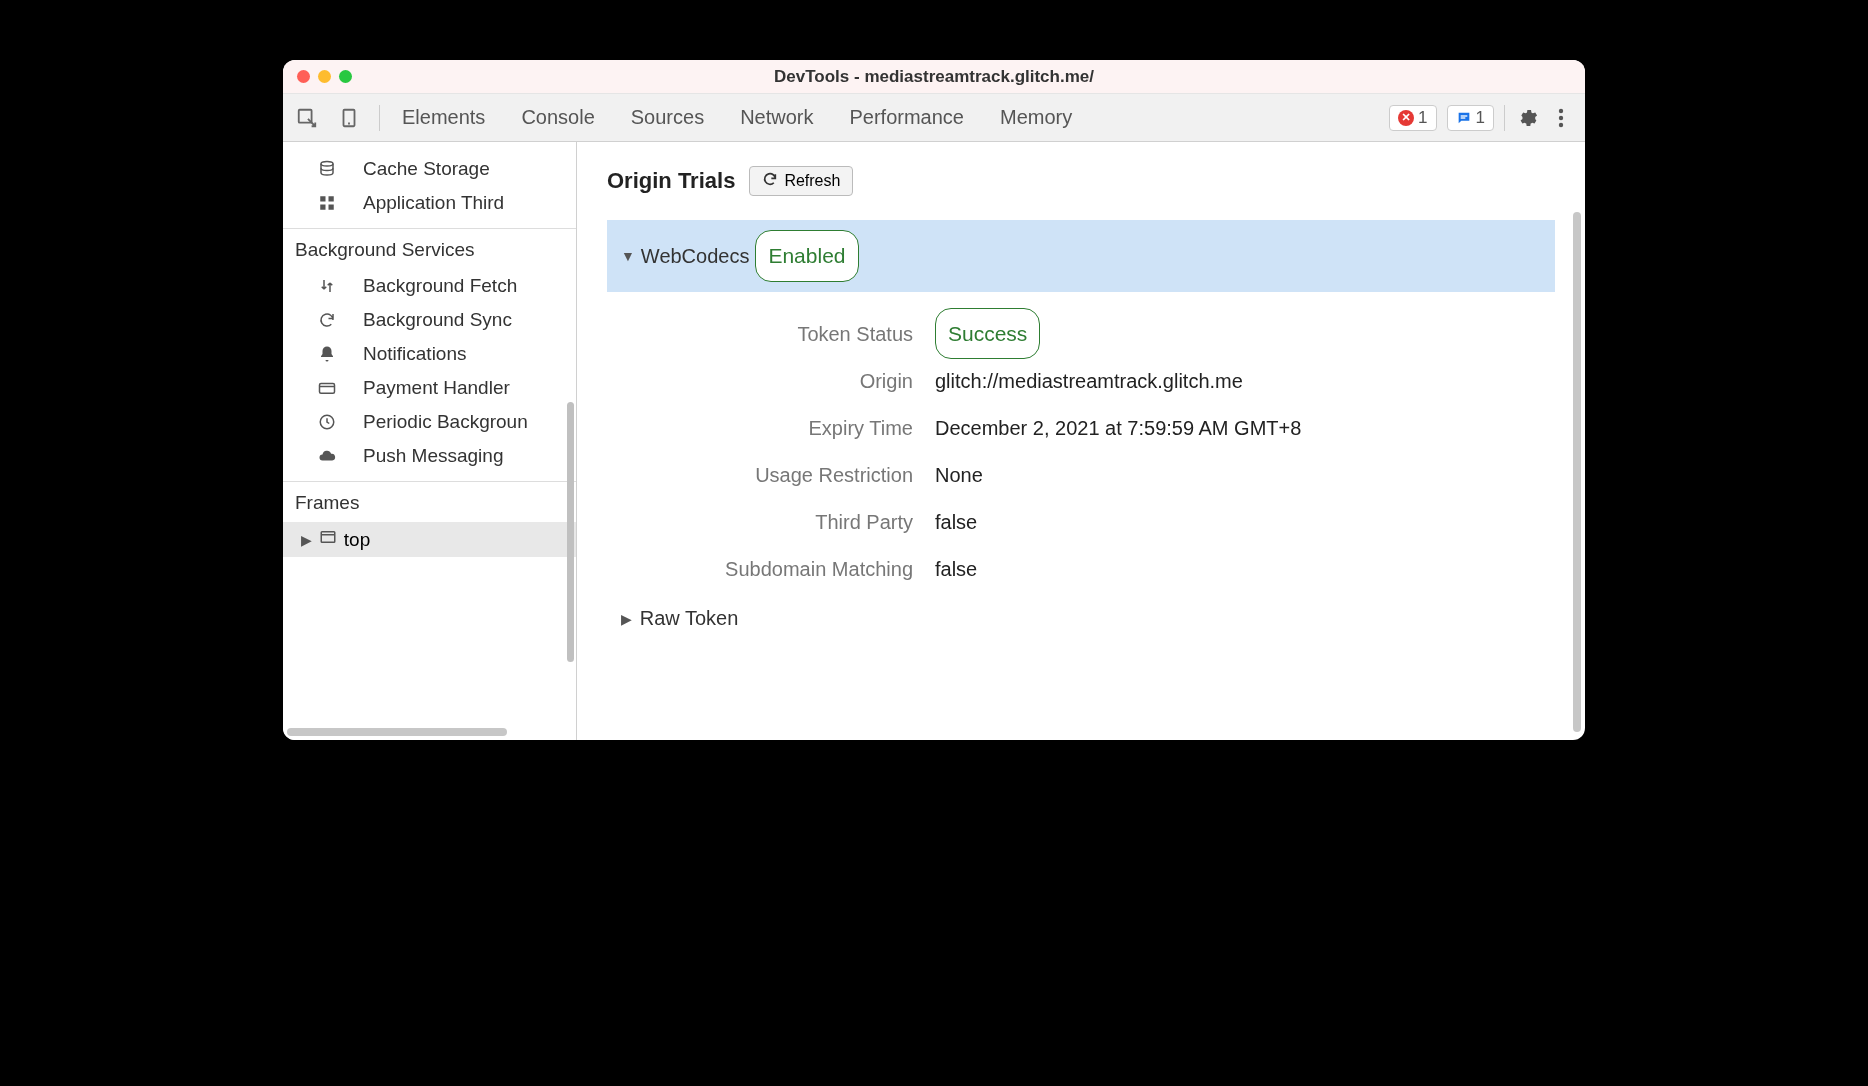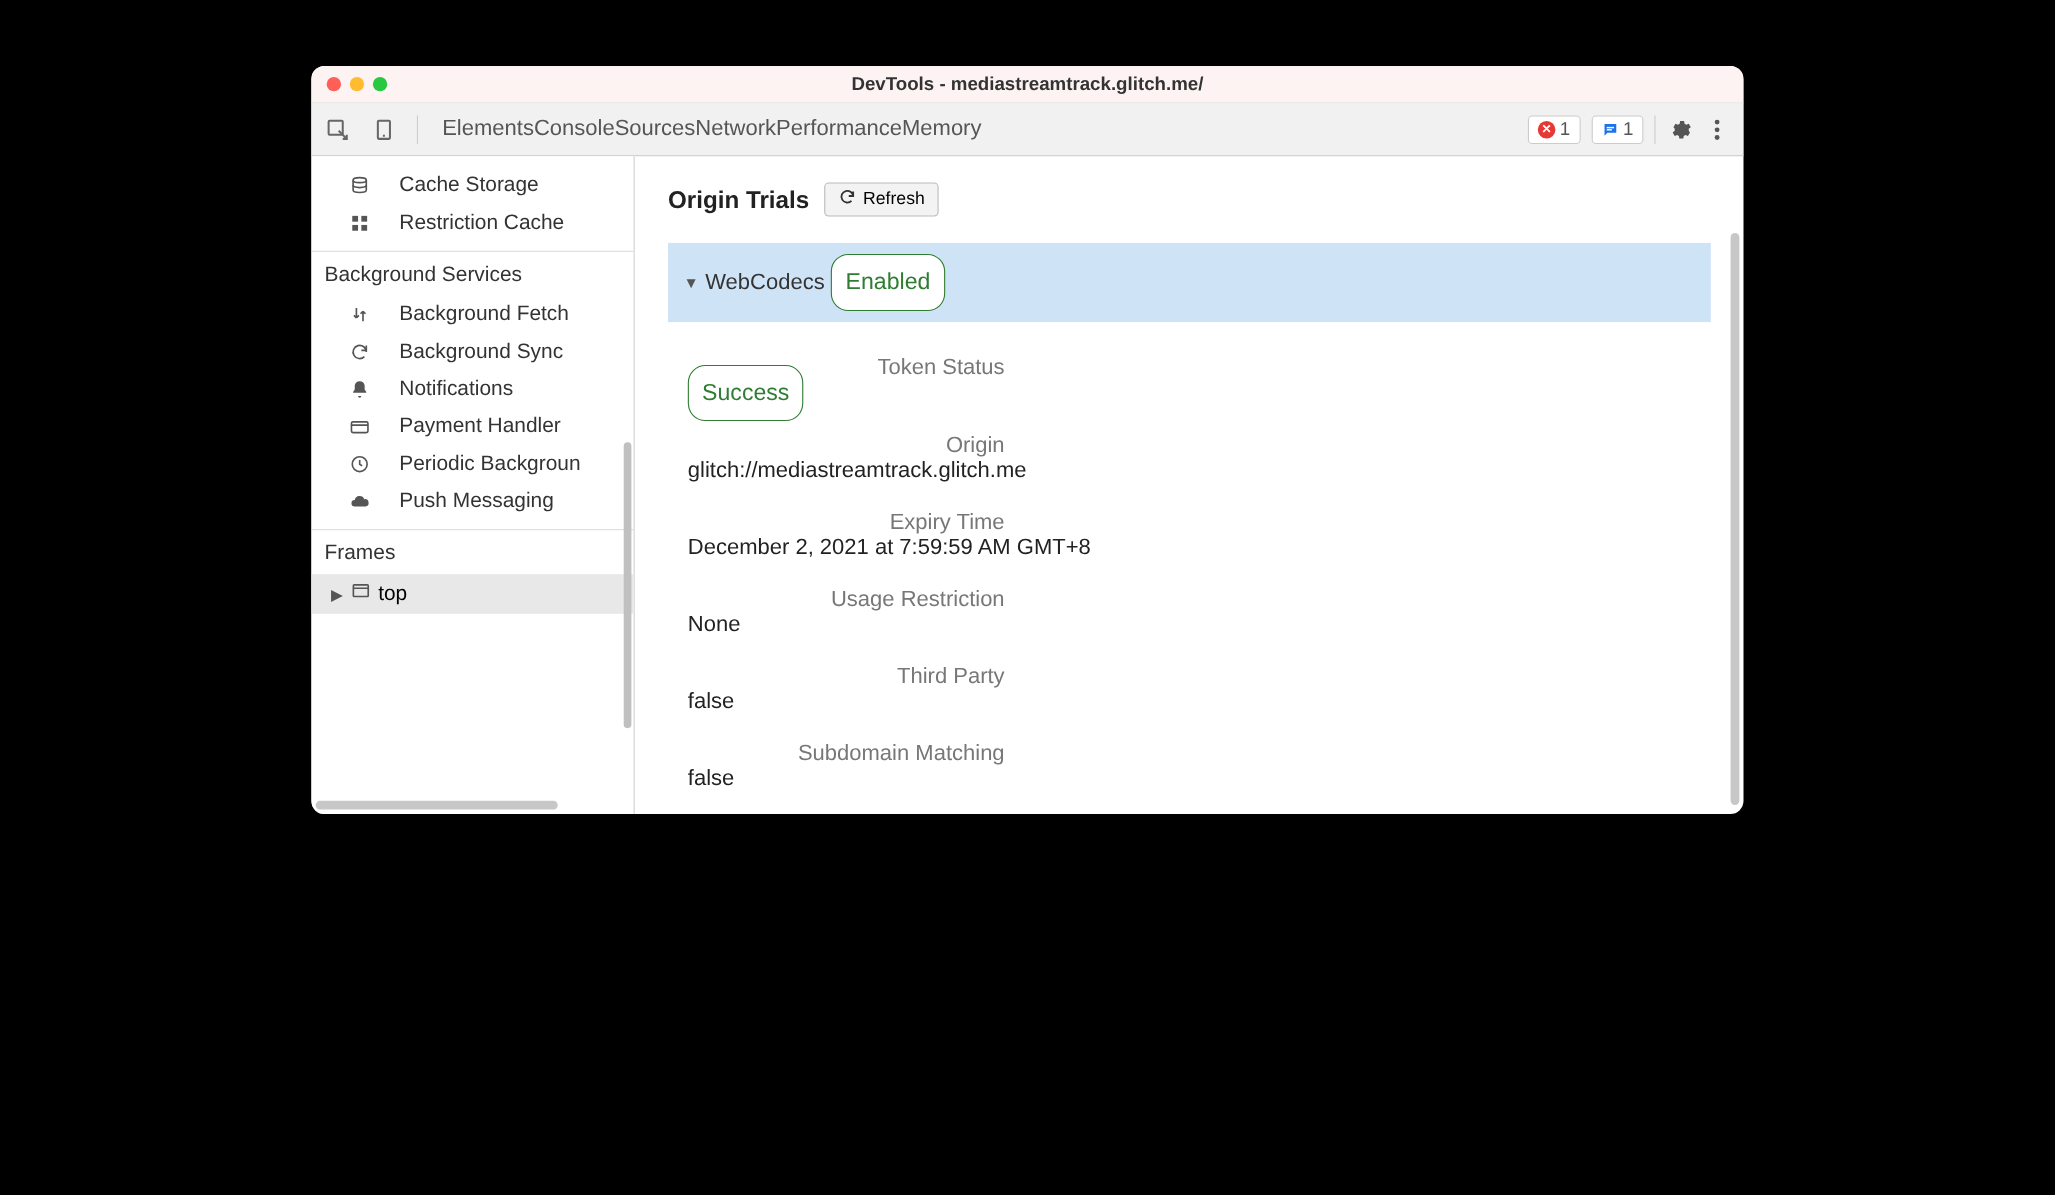--- a/index.html
+++ b/index.html
@@ -76,20 +76,21 @@
     .toolbar-icon {
       width: 24px;
       height: 24px;
       display: flex;
       align-items: center;
       justify-content: center;
       color: #666;
     }
     .tabs {
       display: flex;
+      gap: 36px;
       margin-left: 22px;
     }
     .tab {
       color: #555;
       cursor: pointer;
     }
     .toolbar-right {
       margin-left: auto;
       display: flex;
       align-items: center;
@@ -245,23 +246,23 @@
       padding: 13px 12px;
       font-size: 21px;
       background: #fff;
     }
     .detail-table {
       margin-top: 18px;
       margin-left: 18px;
     }
     .detail-row {
       display: flex;
+      align-items: center;
       padding: 12px 0;
       font-size: 20px;
-      flex-direction: column;
     }
     .detail-label {
       width: 310px;
       text-align: right;
       color: #777;
       padding-right: 22px;
     }
     .detail-value {
       color: #222;
     }
@@ -372,21 +373,21 @@
       </div>
       <div class="sidebar-item">
         <span class="icon">
           <svg width="18" height="18" viewBox="0 0 24 24" fill="#555">
               <rect x="3" y="3" width="7" height="7"></rect>
               <rect x="14" y="3" width="7" height="7"></rect>
               <rect x="3" y="14" width="7" height="7"></rect>
               <rect x="14" y="14" width="7" height="7"></rect>
             </svg>
         </span>
-        <span>Restriction Cache</span>
+        <span>Application Third</span>
       </div>
 
       <div class="section-header">Background Services</div>
 
       <div class="sidebar-item">
         <span class="icon">
           <svg width="18" height="18" viewBox="0 0 24 24" fill="none" stroke="#555" stroke-width="2">
               <path d="M8 4v12m0 0l-3-3m3 3l3-3M16 20V8m0 0l-3 3m3-3l3 3"></path>
             </svg>
         </span>

